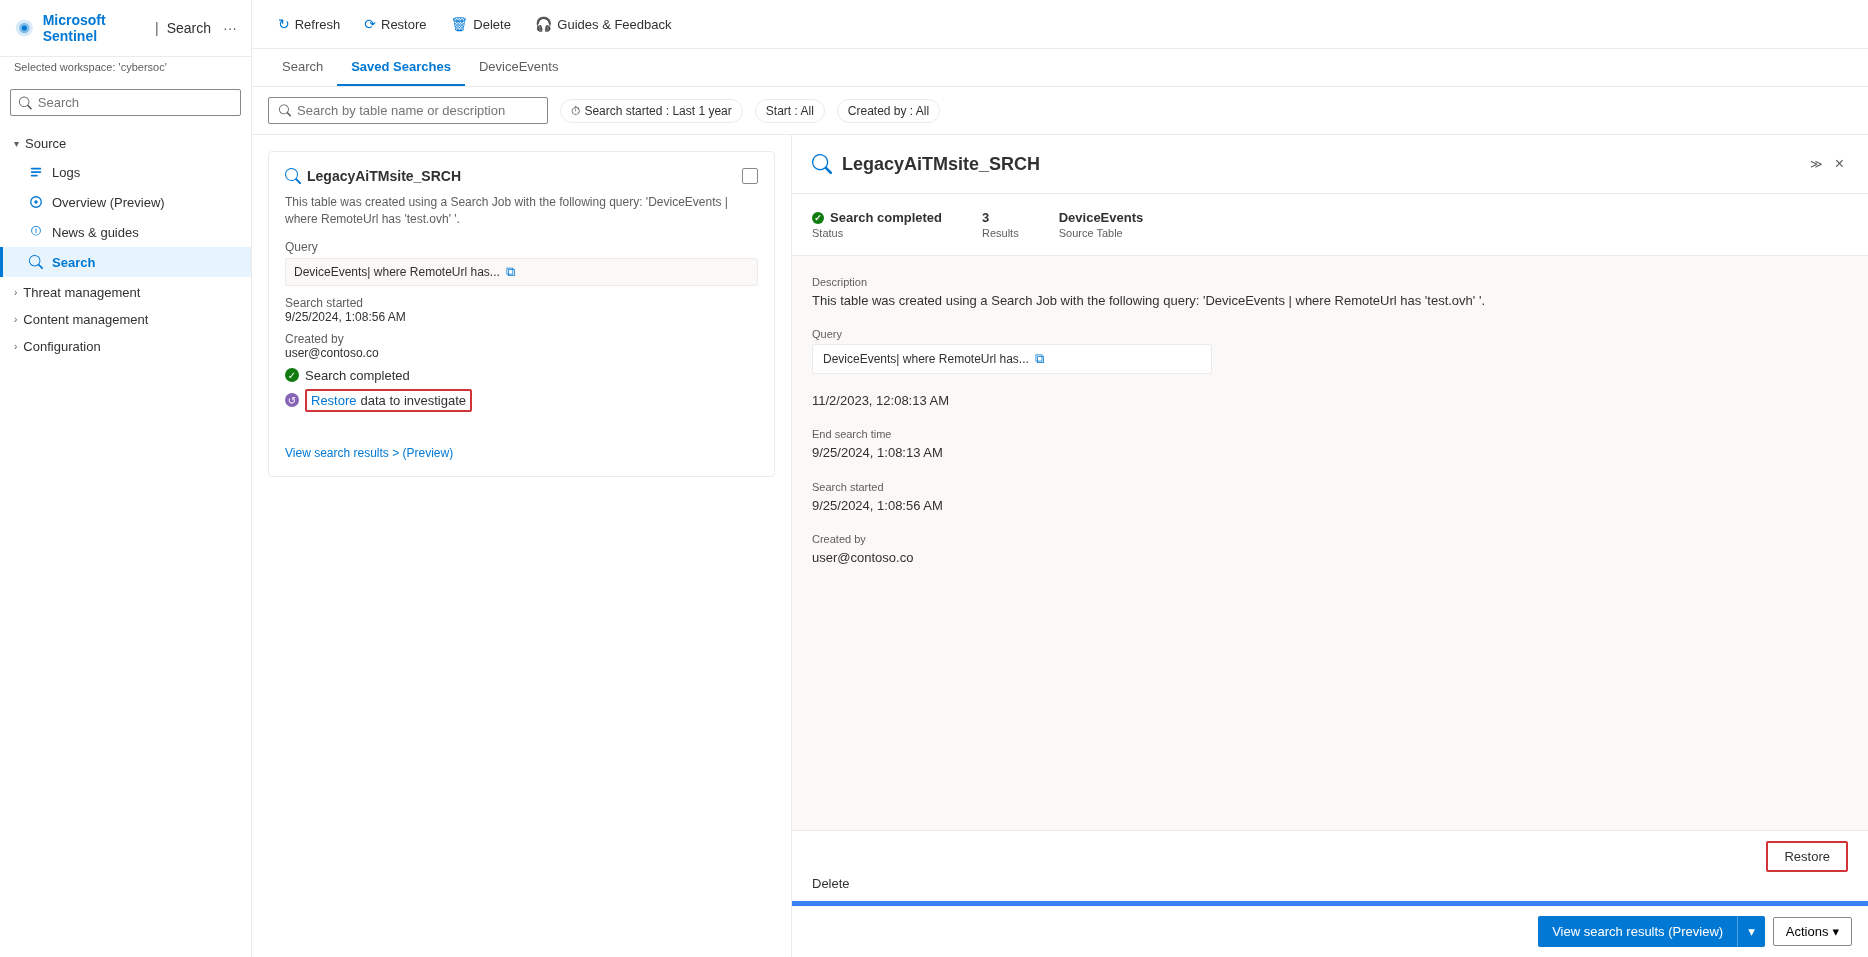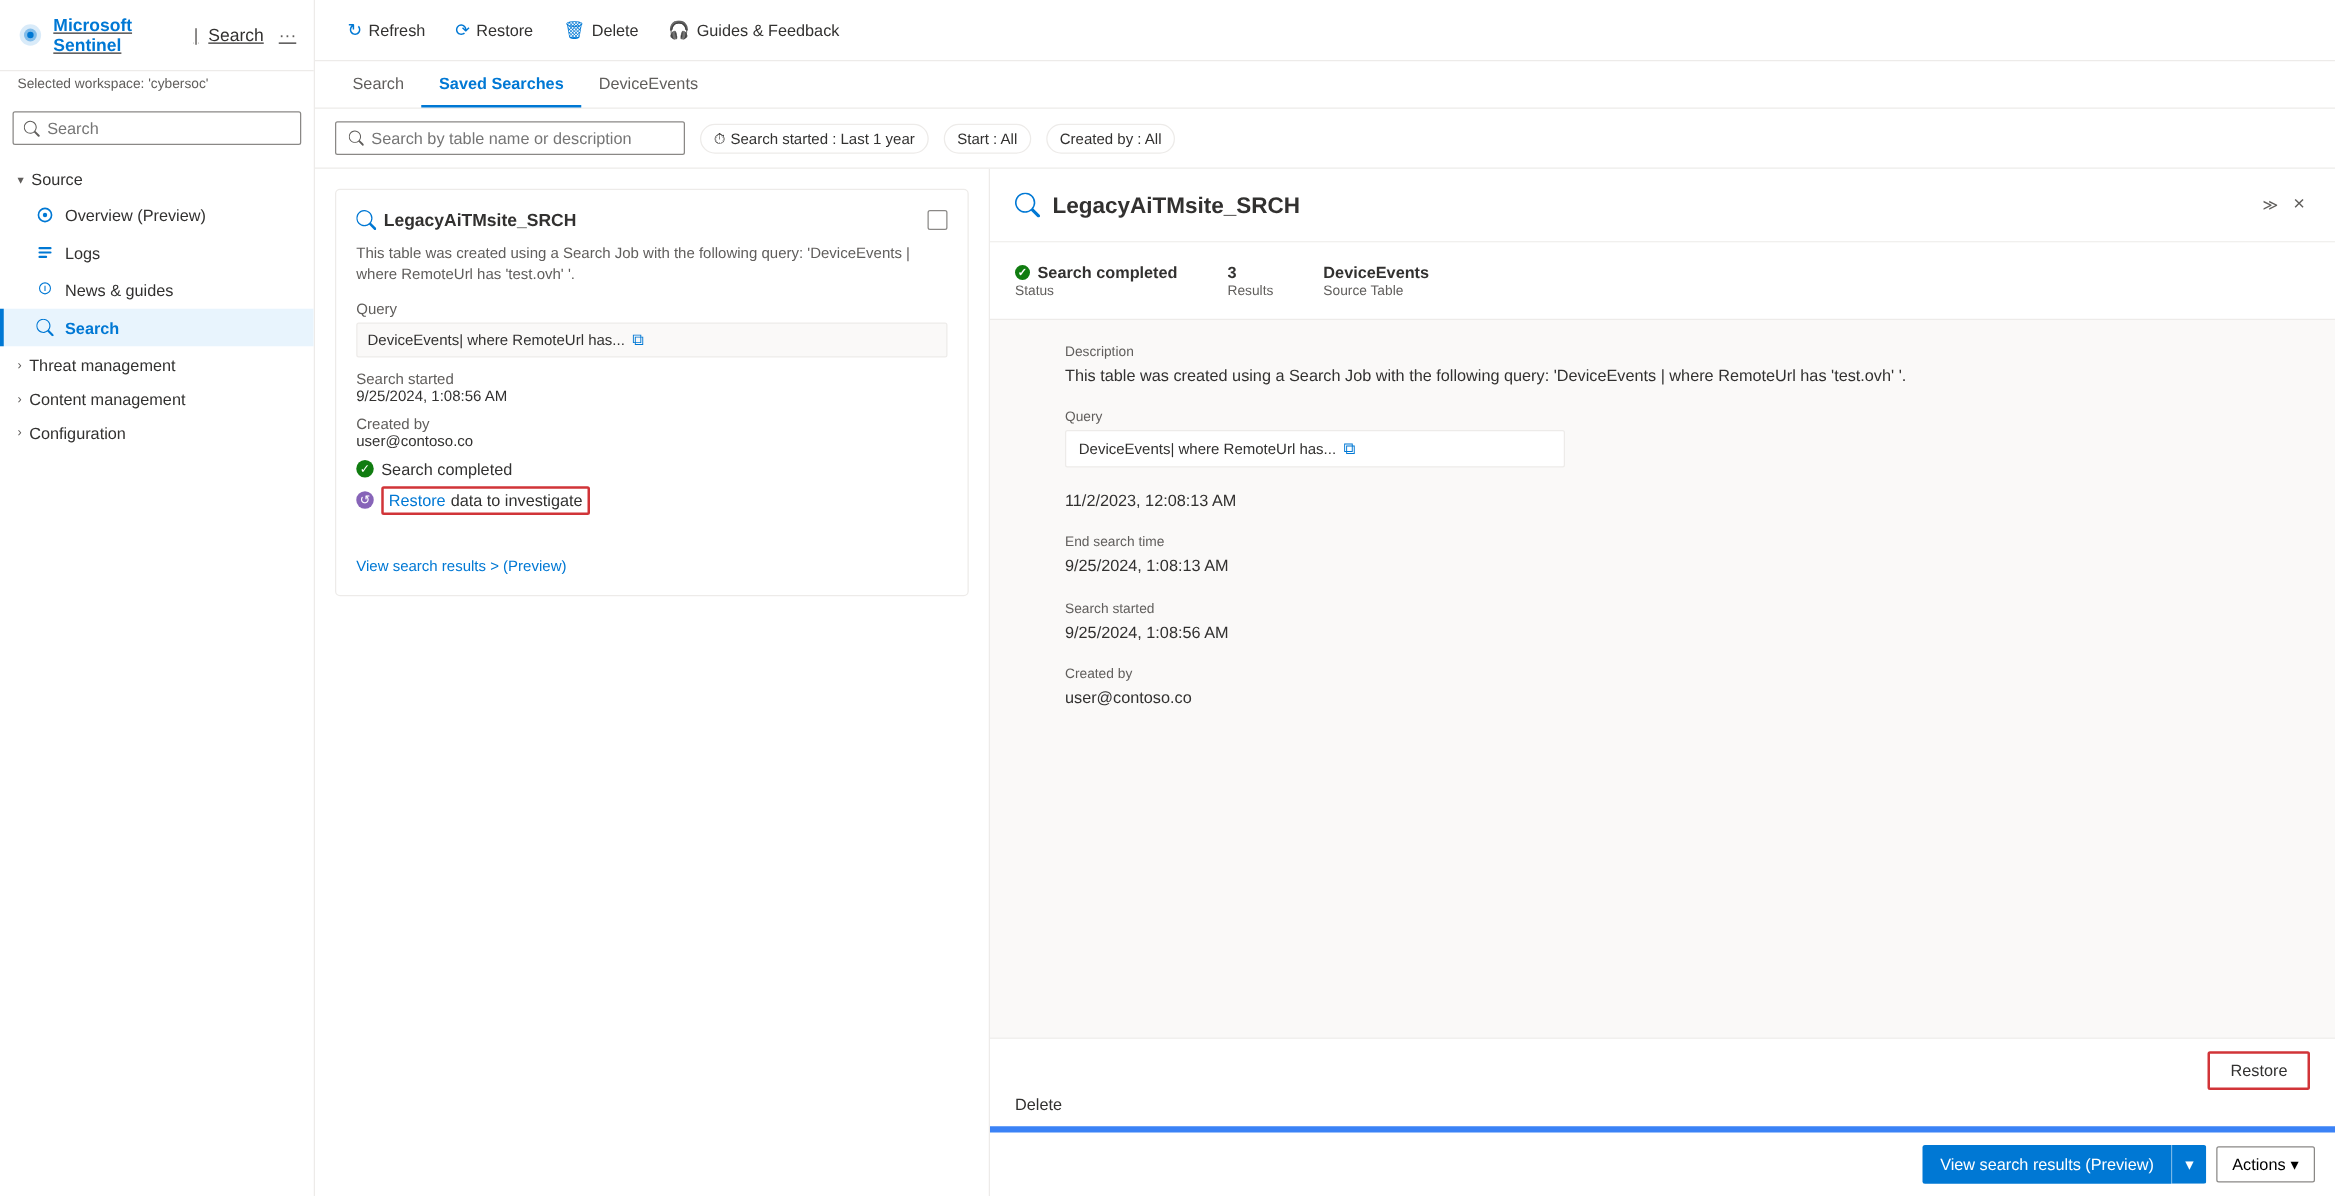--- a/index.html
+++ b/index.html
@@ -3,21 +3,21 @@
   <meta charset="utf-8">
   <style>
     * { box-sizing: border-box; margin: 0; padding: 0; }
     body { font-family: 'Segoe UI', Arial, sans-serif; font-size: 13px; background: #f3f2f1; color: #323130; overflow: hidden; width: 1868px; height: 957px; }
 
     
     .app-container { display: flex; height: 957px; width: 1868px; }
 
     
     .sidebar { width: 252px; background: #fff; border-right: 1px solid #edebe9; display: flex; flex-direction: column; flex-shrink: 0; }
-    .sidebar-header { display: flex; align-items: center; padding: 12px 14px; border-bottom: 1px solid #edebe9; gap: 8px; text-decoration: underline; }
+    .sidebar-header { display: flex; align-items: center; padding: 12px 14px; border-bottom: 1px solid #edebe9; gap: 8px; }
     .sidebar-search { display: flex; align-items: center; margin: 8px 10px; border: 1px solid #8a8886; border-radius: 2px; padding: 5px 8px; gap: 6px; background: #fff; }
     .sidebar-search input { border: none; outline: none; font-size: 13px; width: 100%; color: #323130; }
     .sidebar-nav { flex: 1; overflow-y: auto; padding: 4px 0; }
     .nav-group { padding: 2px 0; }
     .nav-group-header { display: flex; align-items: center; padding: 6px 14px; cursor: pointer; gap: 6px; font-size: 13px; color: #323130; }
     .nav-item { display: flex; align-items: center; padding: 7px 14px 7px 28px; cursor: pointer; gap: 8px; font-size: 13px; color: #323130; }
     .nav-item.active { background: #e8f4fd; border-left: 3px solid #0078d4; color: #0078d4; font-weight: 600; }
     .nav-item.active { padding-left: 25px; }
     .chevron { font-size: 10px; color: #605e5c; }
     .nav-icon { width: 16px; height: 16px; display: inline-flex; align-items: center; justify-content: center; }
@@ -67,21 +67,21 @@
 
     
     .detail-panel { flex: 1; background: #faf9f8; display: flex; flex-direction: column; overflow: hidden; }
     .detail-header { display: flex; align-items: center; justify-content: space-between; padding: 16px 20px; border-bottom: 1px solid #edebe9; background: #fff; }
     .detail-title { display: flex; align-items: center; gap: 10px; font-size: 18px; font-weight: 600; color: #323130; }
     .detail-stats { display: flex; gap: 40px; padding: 16px 20px; border-bottom: 1px solid #edebe9; background: #fff; }
     .stat-item { display: flex; flex-direction: column; gap: 2px; }
     .stat-value { font-size: 13px; font-weight: 600; color: #323130; display: flex; align-items: center; gap: 6px; }
     .stat-label { font-size: 11px; color: #605e5c; }
     .detail-body { flex: 1; padding: 20px; overflow-y: auto; }
-    .detail-section { margin-bottom: 18px; margin-left: 40px; }
+    .detail-section { margin-bottom: 18px; }
     .detail-section-label { font-size: 11px; color: #605e5c; margin-bottom: 4px; }
     .detail-section-value { font-size: 13px; color: #323130; line-height: 1.4; }
     .detail-query-box { display: flex; align-items: center; border: 1px solid #edebe9; border-radius: 2px; padding: 6px 10px; background: #fff; font-size: 12px; gap: 6px; max-width: 400px; }
     .restore-menu-item { padding: 6px 16px; font-size: 13px; cursor: pointer; color: #323130; }
     .split-btn { display: flex; align-items: stretch; }
     .split-btn-main { background: #0078d4; color: white; border: none; border-radius: 2px 0 0 2px; padding: 8px 14px; font-size: 13px; cursor: pointer; }
     .split-btn-arrow { background: #0078d4; color: white; border: none; border-left: 1px solid rgba(255,255,255,0.3); border-radius: 0 2px 2px 0; padding: 8px 10px; cursor: pointer; }
     .actions-btn { display: flex; align-items: center; gap: 4px; border: 1px solid #8a8886; background: #fff; border-radius: 2px; padding: 6px 12px; cursor: pointer; font-size: 13px; }
     .close-btn { background: none; border: none; cursor: pointer; font-size: 16px; color: #605e5c; padding: 4px; }
 
@@ -127,35 +127,35 @@
     <div class="sidebar-nav">
 
       <div class="nav-group">
         <div class="nav-group-header">
           <span class="chevron">▾</span>
           <span>Source</span>
         </div>
         <div class="nav-item">
           <span class="nav-icon">
             <svg width="14" height="14" viewBox="0 0 16 16" fill="#0078d4">
-                <circle cx="8" cy="8" r="6" stroke="#0078d4" stroke-width="1.5" fill="none"></circle>
-                <circle cx="8" cy="8" r="2" fill="#0078d4"></circle>
+                <rect x="2" y="3" width="12" height="2" fill="#0078d4" rx="1"></rect>
+                <rect x="2" y="7" width="12" height="2" fill="#0078d4" rx="1"></rect>
+                <rect x="2" y="11" width="8" height="2" fill="#0078d4" rx="1"></rect>
               </svg>
           </span>
-          <span>Overview (Preview)</span>
+          <span>Logs</span>
         </div>
         <div class="nav-item">
           <span class="nav-icon">
             <svg width="14" height="14" viewBox="0 0 16 16" fill="#0078d4">
-                <rect x="2" y="3" width="12" height="2" fill="#0078d4" rx="1"></rect>
-                <rect x="2" y="7" width="12" height="2" fill="#0078d4" rx="1"></rect>
-                <rect x="2" y="11" width="8" height="2" fill="#0078d4" rx="1"></rect>
+                <circle cx="8" cy="8" r="6" stroke="#0078d4" stroke-width="1.5" fill="none"></circle>
+                <circle cx="8" cy="8" r="2" fill="#0078d4"></circle>
               </svg>
           </span>
-          <span>Logs</span>
+          <span>Overview (Preview)</span>
         </div>
         <div class="nav-item">
           <span class="nav-icon">
             <svg width="14" height="14" viewBox="0 0 16 16" fill="#0078d4">
                 <path d="M8 1a5.5 5.5 0 1 0 0 11A5.5 5.5 0 0 0 8 1zm0 10a4.5 4.5 0 1 1 0-9 4.5 4.5 0 0 1 0 9z" fill="#0078d4"></path>
                 <path d="M7.5 4h1v5h-1z" fill="#0078d4"></path>
               </svg>
           </span>
           <span>News &amp; guides</span>
         </div>

